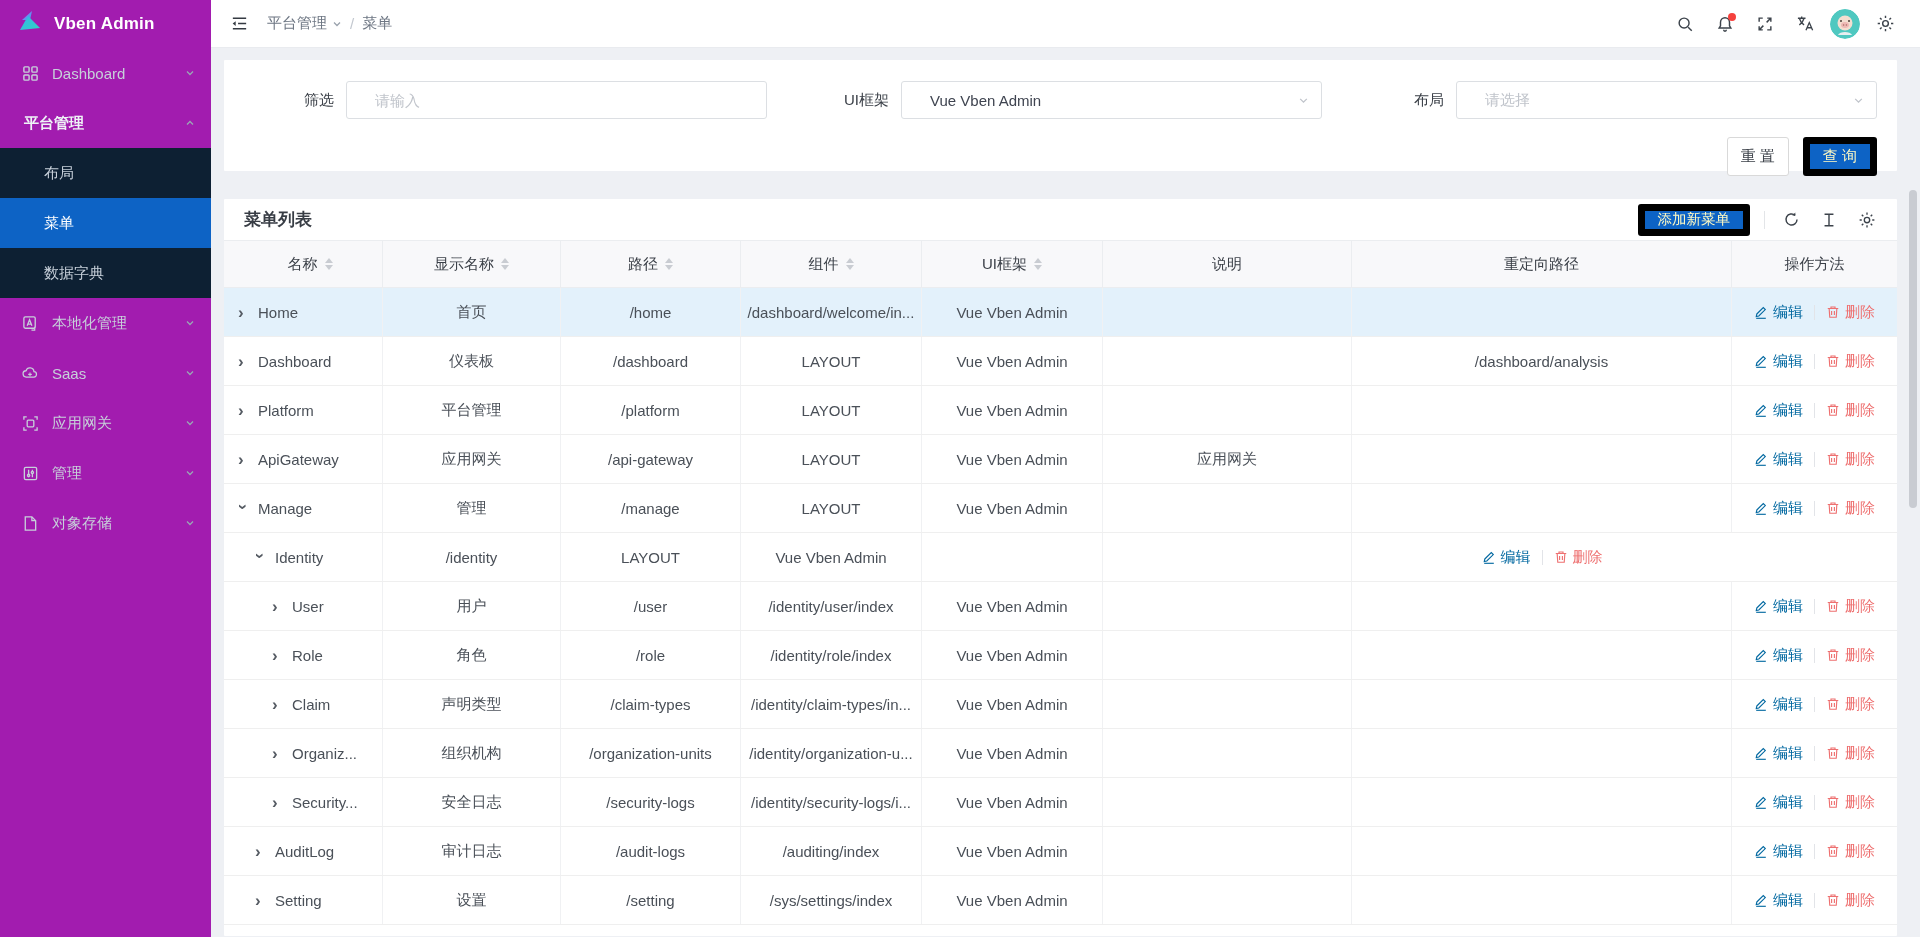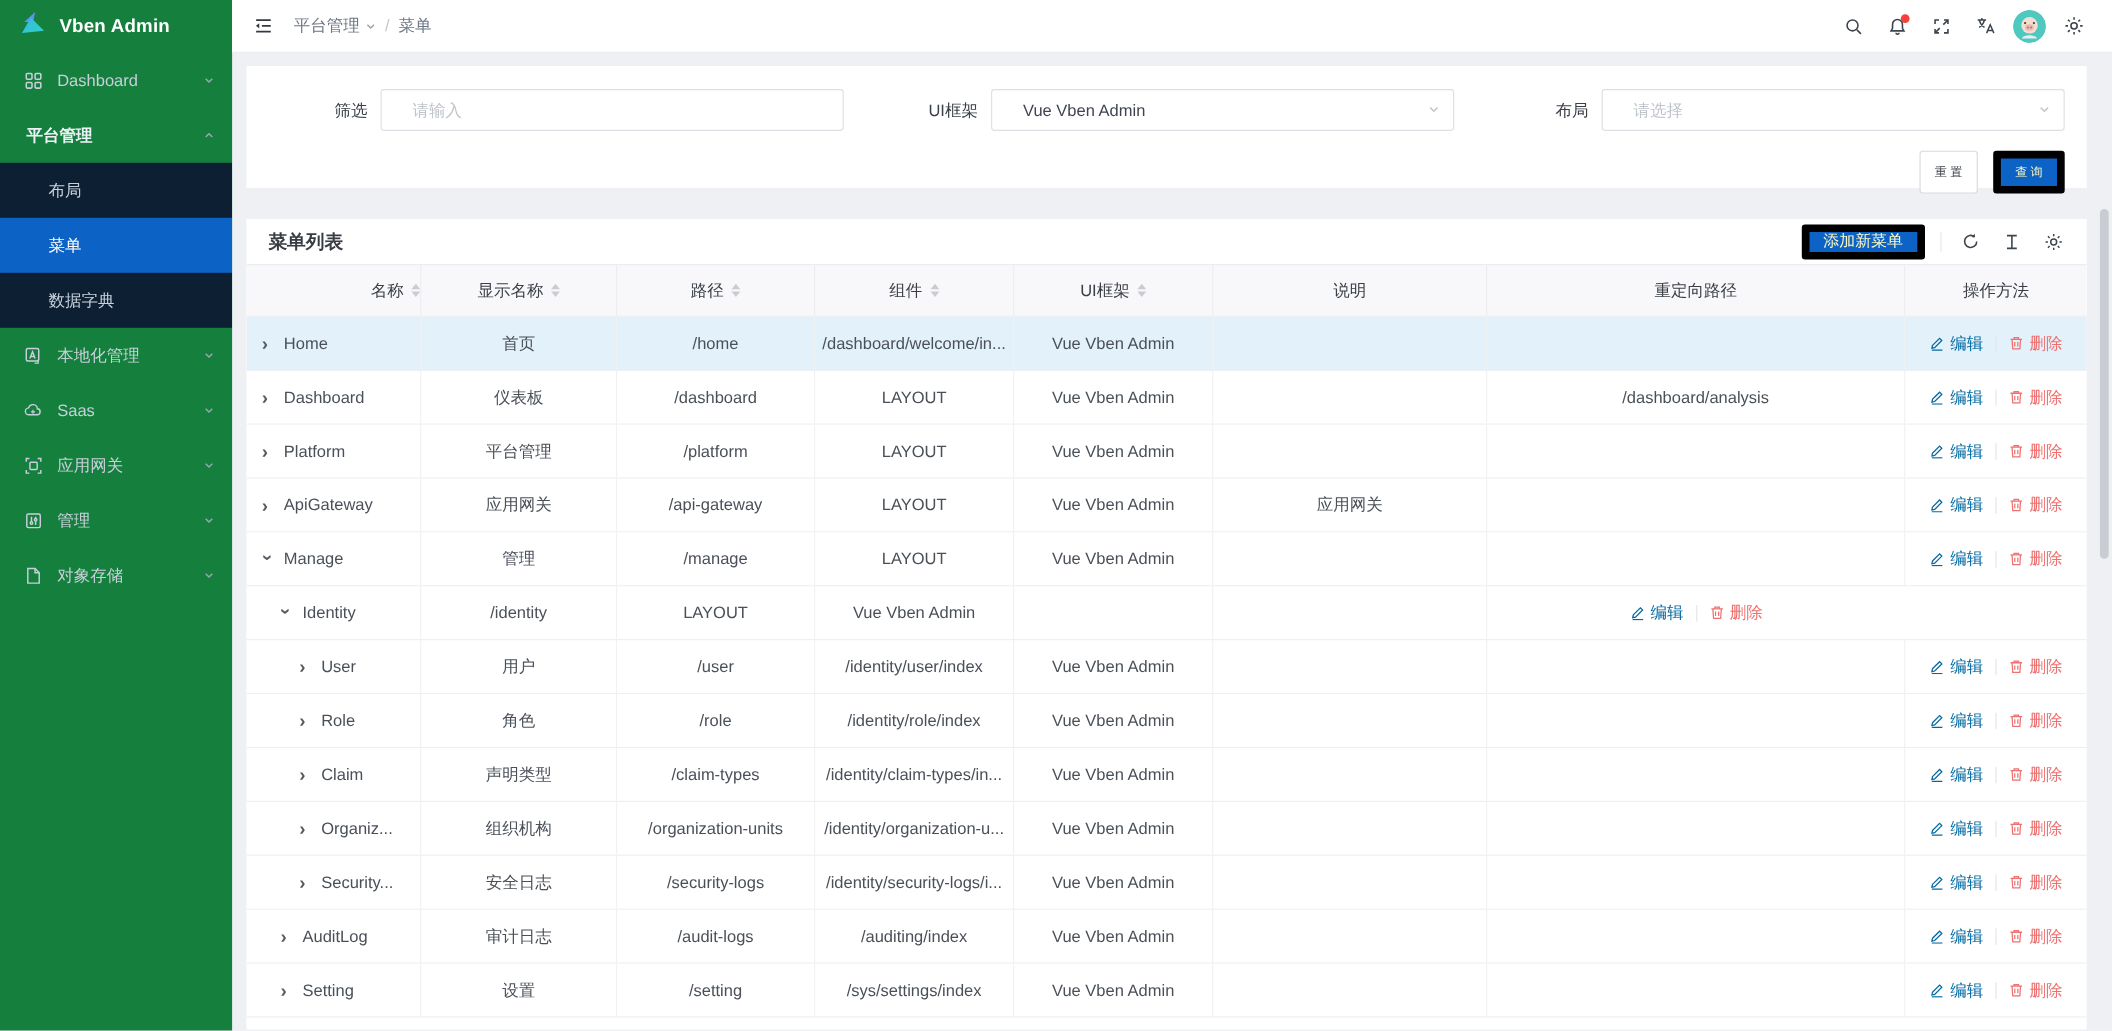--- a/index.html
+++ b/index.html
@@ -1,20 +1,20 @@
 <!DOCTYPE html>
 <html><head>
 <meta charset="utf-8">
 <style>
   * { margin:0; padding:0; box-sizing:border-box; }
   html,body { width:1920px; height:937px; overflow:hidden; font-family:"Liberation Sans","DejaVu Sans",sans-serif; background:#eef0f4; }
   .app { display:flex; width:1920px; height:937px; }
 
   
-  .sidebar { width:211px; height:937px; background:#15803d; flex:0 0 211px; color:#c7d0da; overflow:hidden; }
+  .sidebar { width:211px; height:937px; background:#a21caf; flex:0 0 211px; color:#c7d0da; overflow:hidden; }
   .logo-row { height:48px; display:flex; align-items:center; padding-left:18px; gap:10px; cursor:pointer; }
   .logo-row .logo-text { color:#fff; font-weight:700; font-size:17px; letter-spacing:.2px; }
   .menu-item, .group-title { height:50px; display:flex; align-items:center; padding:0 16px 0 20px; font-size:15px; cursor:pointer; position:relative; }
   .menu-item .mi-icon { width:20px; height:20px; margin-right:12px; display:inline-flex; align-items:center; justify-content:center; color:#c7d0da; }
   .menu-item .mi-label { flex:1; }
   .group-title { color:#eef2f6; font-weight:600; padding-left:24px; }
   .group-title .mi-label { flex:1; }
   .caret { width:10px; height:10px; display:inline-flex; color:#9aa7b5; }
   .caret.up { transform:rotate(180deg); }
   .submenu { background:#0d2033; }
@@ -44,38 +44,38 @@
   .f-field { flex:1; display:flex; align-items:center; min-width:0; }
   .f-label { min-width:86px; text-align:right; margin-right:12px; font-size:15px; color:#3b4048; white-space:nowrap; }
   .f-control { flex:1; height:38px; border:1px solid #dcdfe3; border-radius:3px; display:flex; align-items:center; padding:0 28px; font-size:15px; background:#fff; position:relative; cursor:text; }
   .f-control.select { cursor:pointer; }
   .f-control input { border:0; outline:0; width:100%; font-size:15px; font-family:inherit; color:#3f4450; background:transparent; }
   .f-control input::placeholder { color:#c0c4cb; }
   .sel-value { color:#3f4450; }
   .sel-placeholder { color:#c0c4cb; }
   .sel-caret { position:absolute; right:12px; color:#c0c4cb; }
   .filter-buttons { display:flex; justify-content:flex-end; gap:14px; margin-top:18px; }
-  .btn { height:39px; border-radius:3px; font-size:11px; font-family:inherit; cursor:pointer; display:inline-flex; align-items:center; justify-content:center; }
+  .btn { height:39px; border-radius:3px; font-size:15px; font-family:inherit; cursor:pointer; display:inline-flex; align-items:center; justify-content:center; }
   .btn-default { background:#fff; border:1px solid #d9d9d9; color:#3b4048; padding:0 13px; }
   .btn-primary { background:#0d63c5; border:7px solid #000000; color:#fef9c3; padding:0 13px; }
 
   
   .table-card { height:737px; overflow:hidden; }
   .table-top { height:41px; display:flex; align-items:center; padding:0 18px 0 20px; }
   .table-title { font-size:17px; font-weight:600; color:#383d45; }
   .table-top-right { margin-left:auto; display:flex; align-items:center; gap:14px; }
   .add-btn { height:32px; font-size:14.5px; }
   .tt-sep { width:1px; height:18px; background:#e3e5e8; }
   .tool-icon { width:24px; height:24px; display:flex; align-items:center; justify-content:center; color:#3c434b; cursor:pointer; font-size:18px; }
 
   .grid-row { display:grid; grid-template-columns:159px 178px 180px 181px 181px 249px 380px 165px; }
   .thead { background:#f8f8fa; border-top:1px solid #ebedf0; border-bottom:1px solid #ebedf0; height:48px; }
   .th { display:flex; align-items:center; justify-content:center; font-size:15px; color:#3a3f47; border-right:1px solid #ebedf0; gap:7px; cursor:pointer; }
   .th:last-child { border-right:0; cursor:default; }
-  .th.first { justify-content:flex-end; padding-left:14px; }
+  .th.first { justify-content:center; padding-left:14px; }
   .sorter { display:flex; flex-direction:column; gap:2px; }
   .sorter i { width:0; height:0; border-left:4px solid transparent; border-right:4px solid transparent; display:block; }
   .sorter .s-up { border-bottom:5px solid #c9ccd2; }
   .sorter .s-down { border-top:5px solid #c9ccd2; }
 
   .trow { height:49px; border-bottom:1px solid #efefef; cursor:pointer; }
   .trow.highlight { background:#e3f1fb; }
   .td { display:flex; align-items:center; justify-content:center; font-size:15px; color:#4a5058; border-right:1px solid #f0f1f3; overflow:hidden; white-space:nowrap; }
   .td:last-child { border-right:0; }
   .td.name-cell { justify-content:flex-start; gap:9px; }

